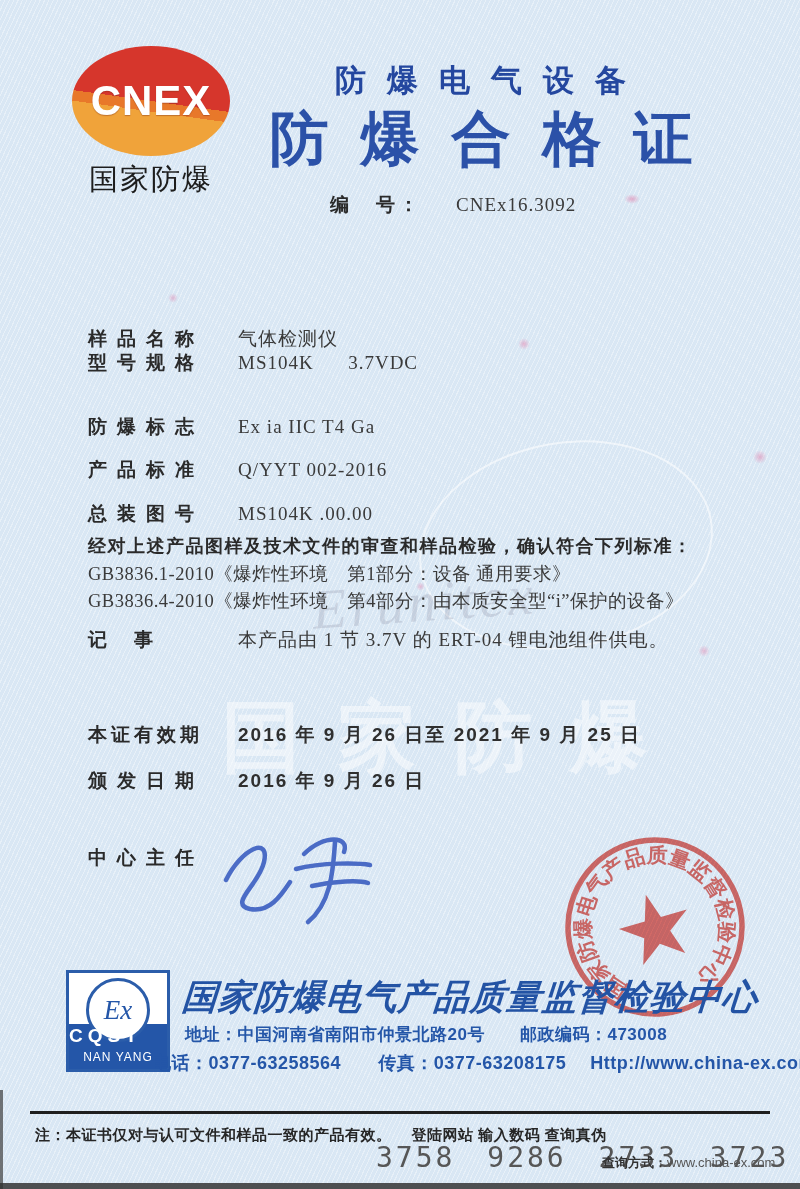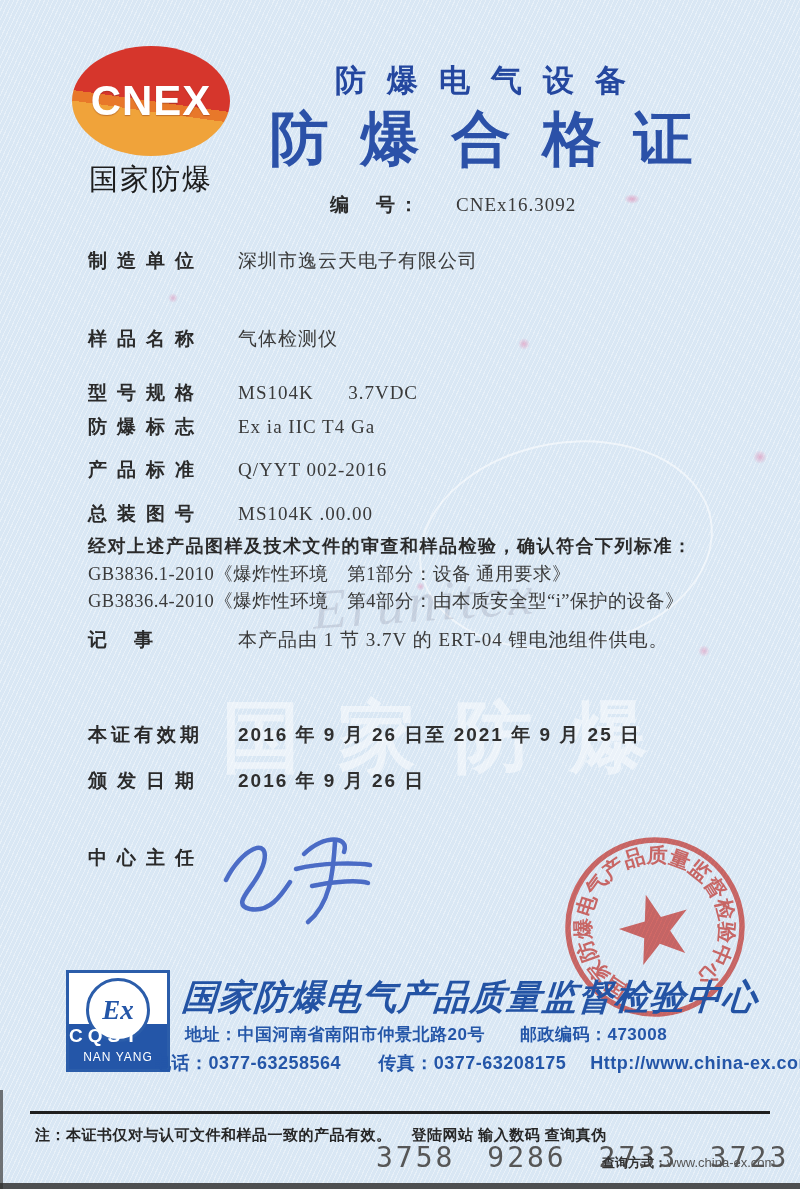--- a/index.html
+++ b/index.html
@@ -53,21 +53,21 @@
   
   .director{left:88px;top:845px;font-size:19px;font-weight:bold;letter-spacing:10px;color:#2a2a2a;}
   .sig{left:208px;top:822px;}
   
   .seal{left:545px;top:812px;mix-blend-mode:multiply;}
   
   .exmark{left:66px;top:970px;width:104px;height:102px;border:3px solid #2b5daa;background:#fff;box-sizing:border-box;}
   .exmark .blue{position:absolute;left:0;bottom:0;width:100%;height:47%;background:#2456a8;}
   .exmark .circ{position:absolute;left:50%;top:5px;transform:translateX(-50%);width:58px;height:58px;
     border:3px solid #2b5daa;border-radius:50%;background:#fff;display:flex;align-items:center;justify-content:center;}
-  .exmark .ex{font-size:27px;font-weight:bold;font-style:italic;color:#2456a8;font-family:"Liberation Serif", serif;}
+  .exmark .ex{font-size:27px;font-weight:normal;font-style:italic;color:#2456a8;font-family:"Liberation Serif", serif;}
   .exmark .cqst{position:absolute;left:0;bottom:22px;width:100%;text-align:left;color:#fff;
     font-size:19px;font-weight:bold;letter-spacing:5px;}
   .exmark .city{position:absolute;left:0;bottom:5px;width:100%;text-align:center;color:#fff;
     font-size:12px;letter-spacing:1px;}
   .org-name{left:182px;top:974px;width:600px;font-size:35px;font-weight:bold;color:#2353a4;
     font-family:"Liberation Serif", serif;font-style:italic;transform:skewX(-4deg);
     white-space:nowrap;letter-spacing:1px;}
   .addr{left:185px;top:1023px;font-size:17px;font-weight:bold;color:#2456a8;white-space:pre;letter-spacing:.5px;}
   .tel{left:153px;top:1051px;font-size:18px;font-weight:bold;color:#2456a8;white-space:pre;letter-spacing:.5px;}
   
@@ -99,23 +99,22 @@
   <div class="abs cnex-oval">
     <span class="cnex-text">CNEX</span>
   </div>
   <div class="abs cnex-caption">国家防爆</div>
 
   <div class="abs doc-type">防爆电气设备</div>
   <div class="abs doc-title">防爆合格证</div>
 
   <div class="abs serial"><span class="lab">编　号：</span><span class="val">CNEx16.3092</span></div>
 
-  <div class="abs row" style="top:248px"><span class="lab">制造单位</span><span class="val">深圳市逸云天电子有限公司</span></div>
   <div class="abs row" style="top:326px"><span class="lab">样品名称</span><span class="val">气体检测仪</span></div>
-  <div class="abs row" style="top:380px"><span class="lab">型号规格</span><span class="val">MS104K      3.7VDC</span></div>
+  <div class="abs row" style="top:350px"><span class="lab">型号规格</span><span class="val">MS104K      3.7VDC</span></div>
   <div class="abs row" style="top:414px"><span class="lab">防爆标志</span><span class="val">Ex ia IIC T4 Ga</span></div>
   <div class="abs row" style="top:457px"><span class="lab">产品标准</span><span class="val">Q/YYT 002-2016</span></div>
   <div class="abs row" style="top:501px"><span class="lab">总装图号</span><span class="val">MS104K .00.00</span></div>
 
   <div class="abs para" style="top:534px">经对上述产品图样及技术文件的审查和样品检验，确认符合下列标准：</div>
   <div class="abs std" style="top:561px">GB3836.1-2010《爆炸性环境　第1部分：设备 通用要求》</div>
   <div class="abs std" style="top:588px">GB3836.4-2010《爆炸性环境　第4部分：由本质安全型“i”保护的设备》</div>
 
   <div class="abs row" style="top:627px"><span class="lab" style="letter-spacing:4px">记　事</span><span class="val">本产品由 1 节 3.7V 的 ERT-04 锂电池组件供电。</span></div>
 

